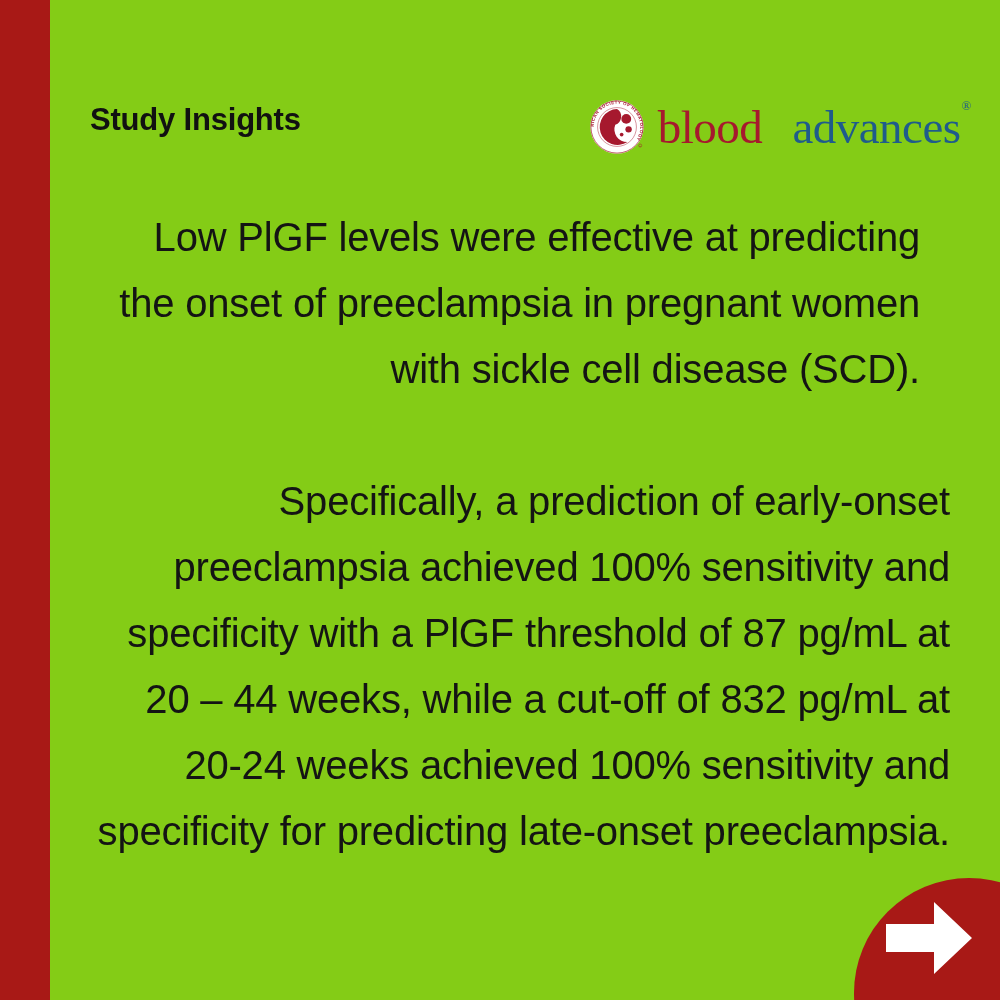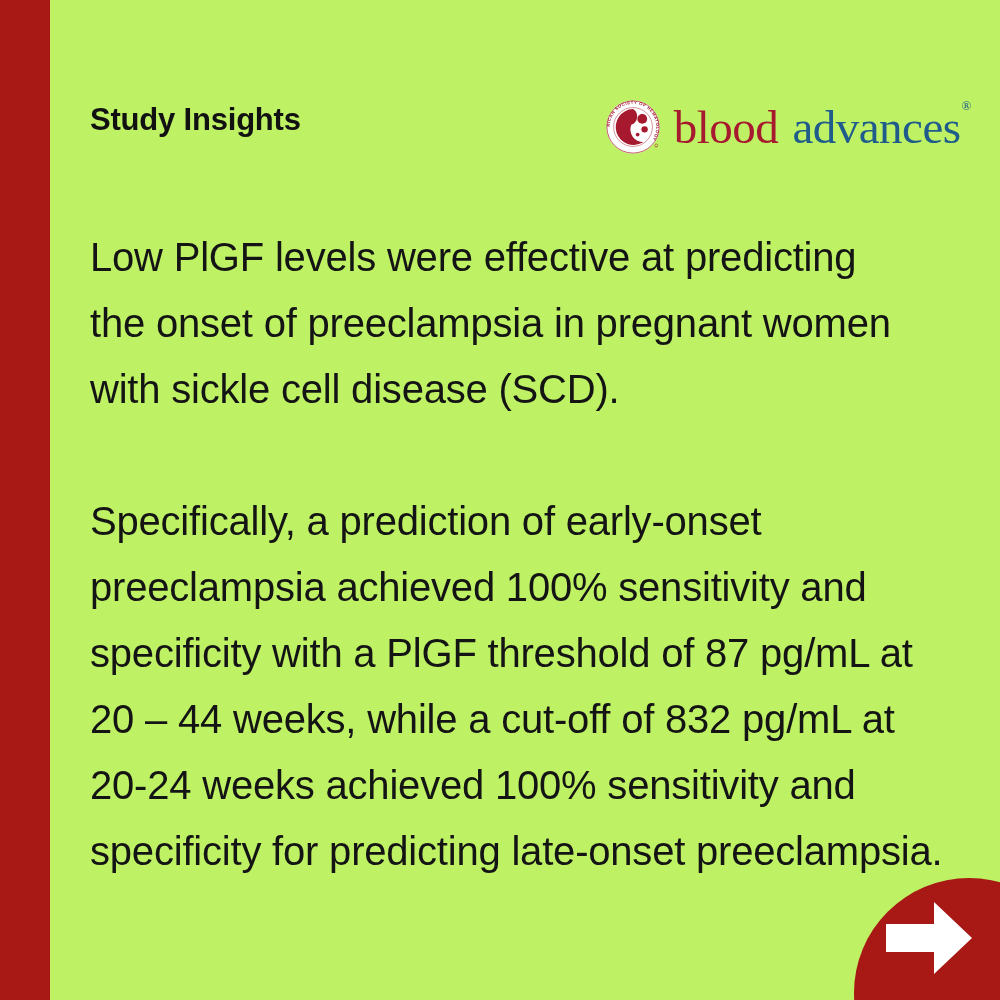--- a/index.html
+++ b/index.html
@@ -4,21 +4,21 @@
 <style>
   html, body {
     margin: 0;
     padding: 0;
     background: #ffffff;
   }
   #card {
     position: relative;
     width: 1000px;
     height: 1000px;
-    background: #bef264;
+    background: #84cc16;
     overflow: hidden;
     font-family: "Liberation Sans", sans-serif;
   }
   
   #left-bar {
     position: absolute;
     left: 0;
     top: 0;
     width: 50px;
     height: 1000px;
@@ -54,51 +54,53 @@
   }
   #ash-seal {
     width: 58px;
     height: 58px;
     flex: 0 0 58px;
     display: block;
   }
   #wordmark {
     display: flex;
     align-items: baseline;
-    gap: 14px;
+    gap: 6px;
     font-family: "Liberation Serif", serif;
     justify-content: flex-end;
   }
   .word-blood {
     font-size: 47px;
     color: #A6192E;
     line-height: 1;
     letter-spacing: -0.5px;
   }
   .word-advances {
     font-size: 47px;
     color: #1F5C8B;
     line-height: 1;
     letter-spacing: -0.5px;
     position: relative;
+    margin-left: 24px;
   }
   .reg-mark {
     font-size: 13px;
     vertical-align: super;
     position: relative;
     top: -16px;
     left: 1px;
     color: #1F5C8B;
   }
   
   #body-copy {
     position: absolute;
     left: 90px;
-    top: 224px;
+    top: 204px;
     width: 860px;
+    text-align: right;
   }
   .para {
     font-size: 40px;
     line-height: 66px;
     color: #141414;
     letter-spacing: -0.2px;
     font-weight: 400;
   }
   #para-1 { margin: 0 0 66px 0; width: 830px; }
   #para-2 { margin: 0; width: 860px; }

